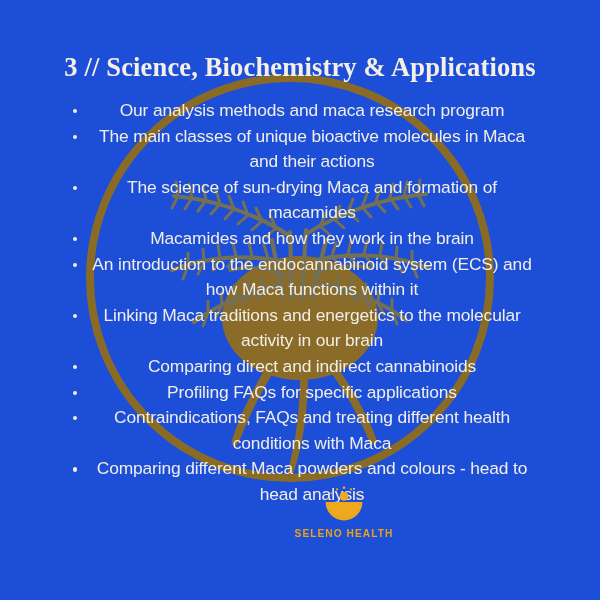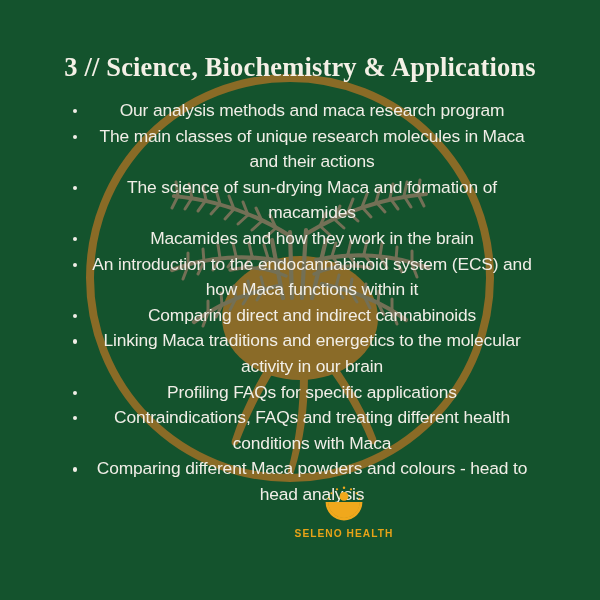--- a/index.html
+++ b/index.html
@@ -10,21 +10,21 @@
     width: 600px;
     height: 600px;
     overflow: hidden;
     font-family: "Liberation Sans", sans-serif;
   }
 
   #slide {
     position: relative;
     width: 600px;
     height: 600px;
-    background: #14532d;
+    background: #1d4ed8;
     overflow: hidden;
   }
 
   
   #bg-art {
     position: absolute;
     left: 0;
     top: 0;
     width: 600px;
     height: 600px;
@@ -241,26 +241,26 @@
         <path d="M286 276 C 268 268, 248 266, 230 270"></path>
         <path d="M314 274 C 332 266, 352 264, 370 268"></path>
       </g>
     </g>
   </svg>
 
   <div id="title">3 // Science, Biochemistry &amp; Applications</div>
 
   <ul id="bullet-list">
     <li class="bullet-item">Our analysis methods and maca research program</li>
-    <li class="bullet-item">The main classes of unique research molecules in Maca and their actions</li>
+    <li class="bullet-item">The main classes of unique bioactive molecules in Maca and their actions</li>
     <li class="bullet-item">The science of sun-drying Maca and formation of macamides</li>
     <li class="bullet-item">Macamides and how they work in the brain</li>
     <li class="bullet-item">An introduction to the endocannabinoid system (ECS) and how Maca functions within it</li>
+    <li class="bullet-item">Linking Maca traditions and energetics to the molecular activity in our brain</li>
     <li class="bullet-item">Comparing direct and indirect cannabinoids</li>
-    <li class="bullet-item">Linking Maca traditions and energetics to the molecular activity in our brain</li>
     <li class="bullet-item">Profiling FAQs for specific applications</li>
     <li class="bullet-item">Contraindications, FAQs and treating different health conditions with Maca</li>
     <li class="bullet-item">Comparing different Maca powders and colours - head to head analysis</li>
   </ul>
 
   <div id="logo">
     <svg id="logo-mark" width="52" height="38" viewBox="0 0 52 38" aria-hidden="true">
       <g fill="#f0a81c">
 
         <path d="M10 16 A16 16 0 0 0 42 16 Z"></path>

